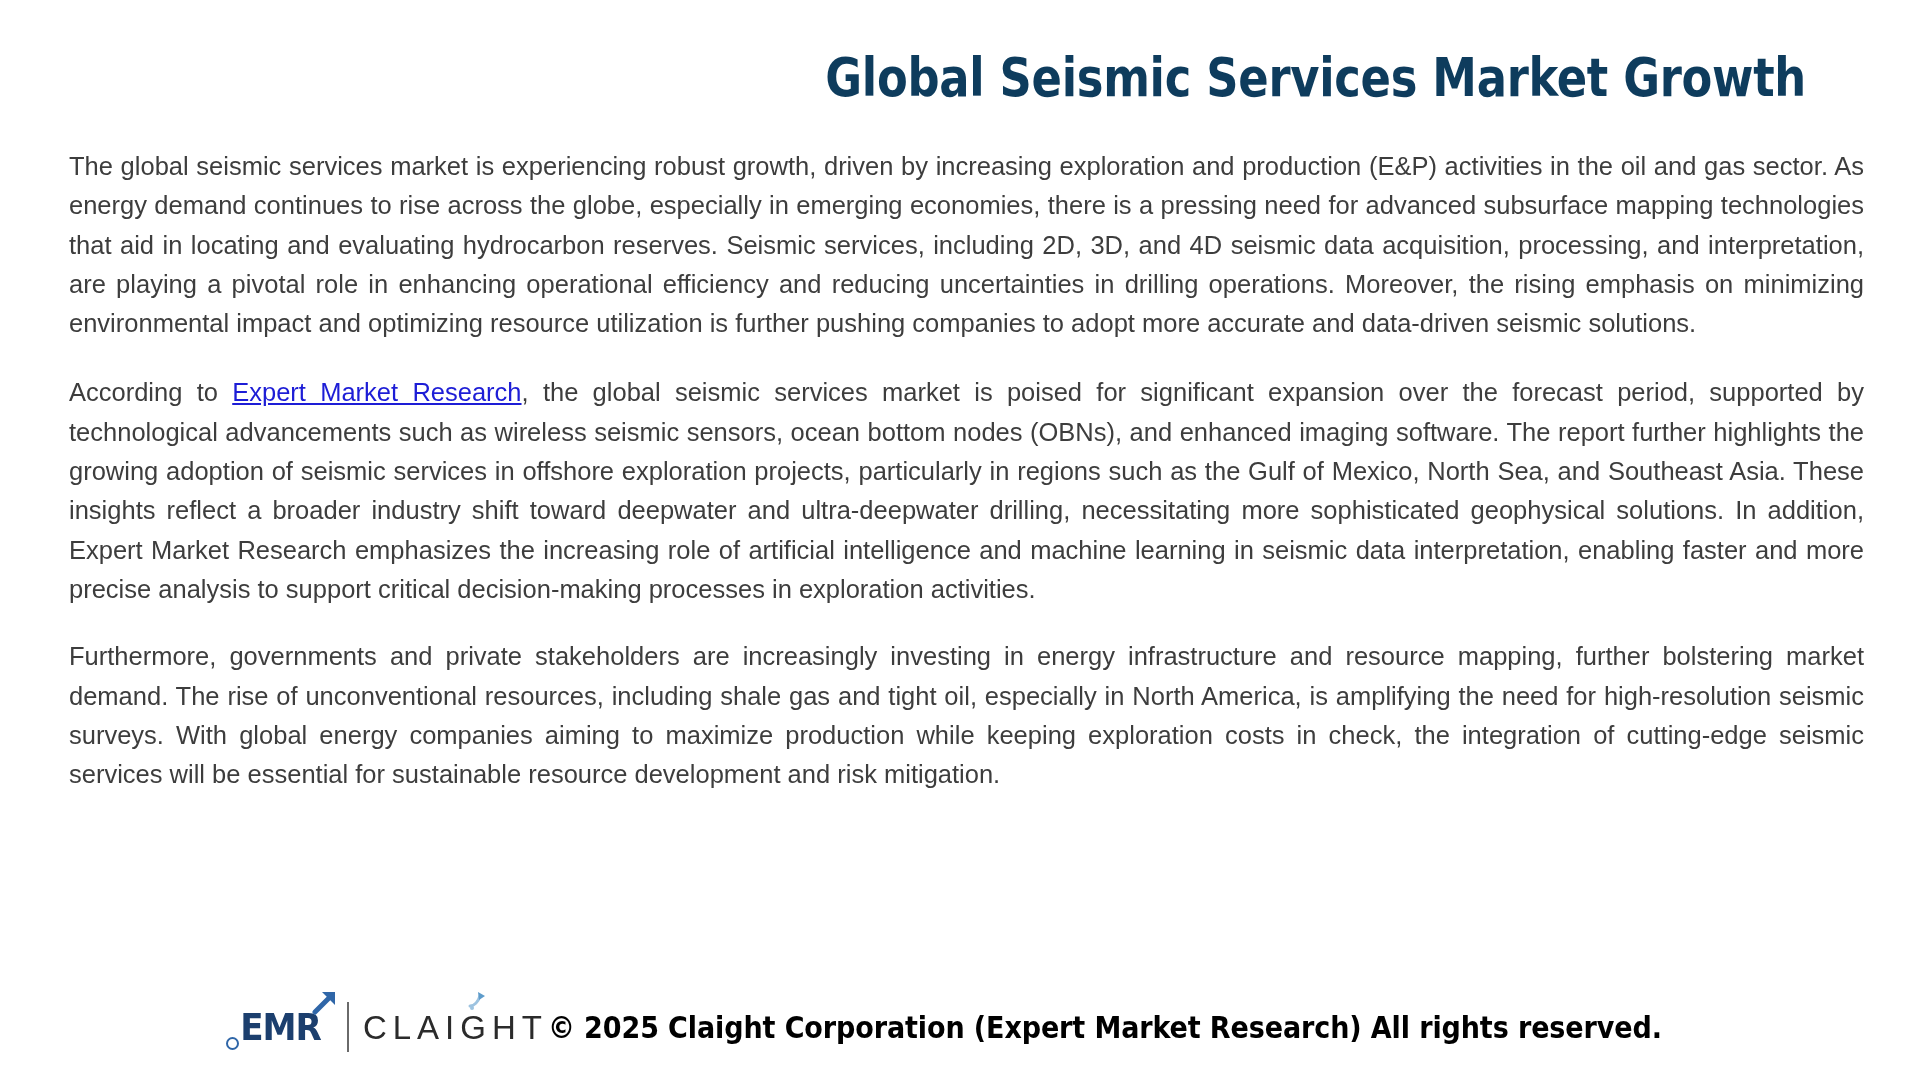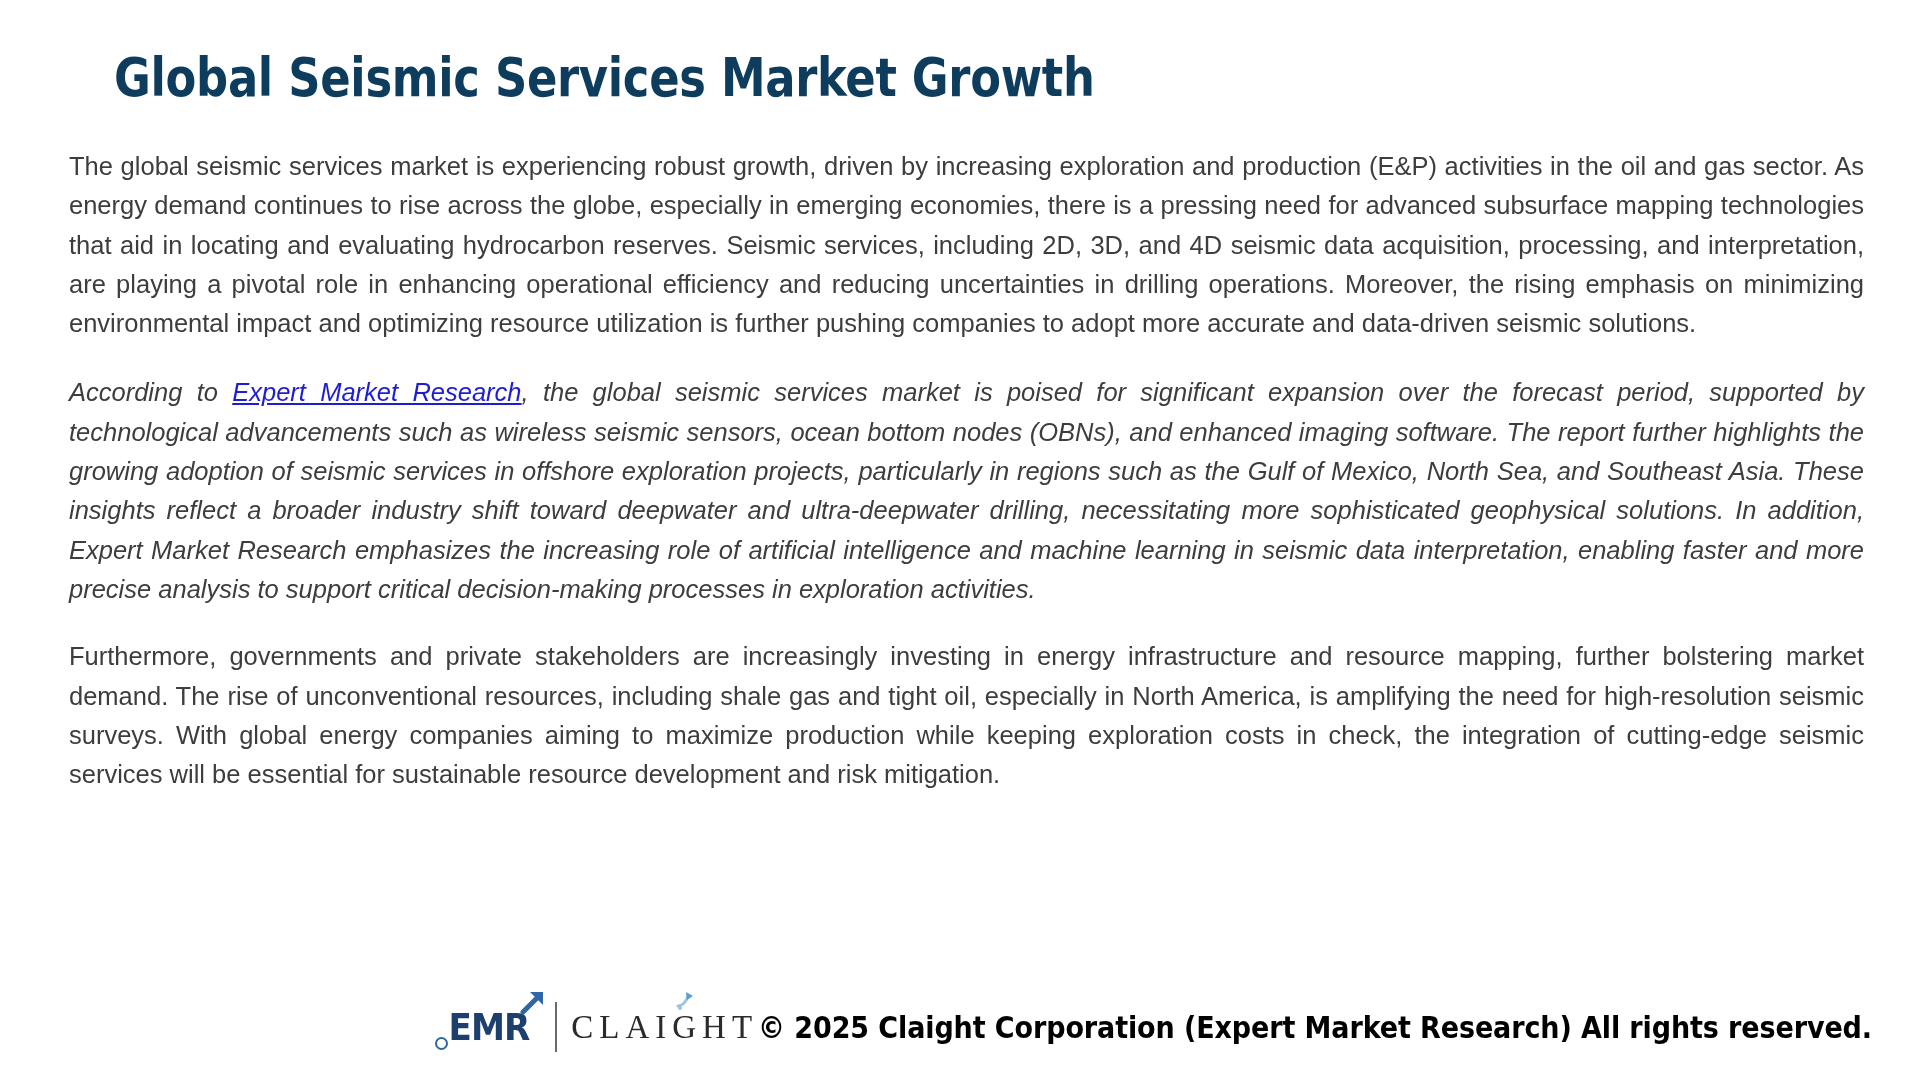--- a/index.html
+++ b/index.html
@@ -18,21 +18,21 @@
     position: absolute;
     inset: 0;
     background: #ffffff;
     display: flex;
     flex-direction: column;
   }
 
   
   .title-wrap {
     padding: 48px 60px 0 60px;
-    text-align: left;
+    text-align: right;
   }
   .page-title {
     font-family: "DejaVu Sans Condensed", "Liberation Sans Narrow", "Liberation Sans", sans-serif;
     font-weight: 700;
     font-size: 53px;
     line-height: 1.15;
     letter-spacing: -0.3px;
     color: #0e3c5d;
     margin: 0;
     transform: scaleX(0.94);
@@ -49,39 +49,39 @@
     color: #3d3d3d;
     font-size: 25.5px;
     line-height: 39.3px;
     text-align: justify;
     text-justify: inter-word;
     margin: 0 0 30px 0;
     font-family: "Liberation Sans", sans-serif;
     hyphens: none;
   }
   .para:last-child { margin-bottom: 0; }
-  .para.p2 { margin-bottom: 28px; font-style: italic; }
+  .para.p2 { margin-bottom: 28px; }
 
   .emr-link {
     color: #1d1dd6;
     text-decoration: underline;
     text-underline-offset: 2px;
     cursor: pointer;
   }
 
   
   .footer {
     position: absolute;
     left: 0;
     right: 0;
     bottom: 0;
     height: 92px;
     display: flex;
     align-items: center;
-    justify-content: flex-end;
+    justify-content: center;
     padding: 0 48px 14px 10px;
     box-sizing: border-box;
   }
 
   .logo {
     display: flex;
     align-items: center;
     height: 56px;
     position: relative;
     padding-left: 6px;
@@ -115,21 +115,21 @@
     pointer-events: none;
   }
   .logo-divider {
     width: 2px;
     height: 50px;
     background: #6a6a6a;
     margin: 0 14px 0 26px;
   }
   .logo-claight {
     position: relative;
-    font-family: Liberation Serif, serif;
+    font-family: Liberation Sans, sans-serif;
     font-weight: 400;
     font-size: 33px;
     letter-spacing: 6px;
     color: #2b2b2b;
     line-height: 1;
   }
   .claight-spark {
     position: absolute;
     left: 104px;
     top: -21px;

